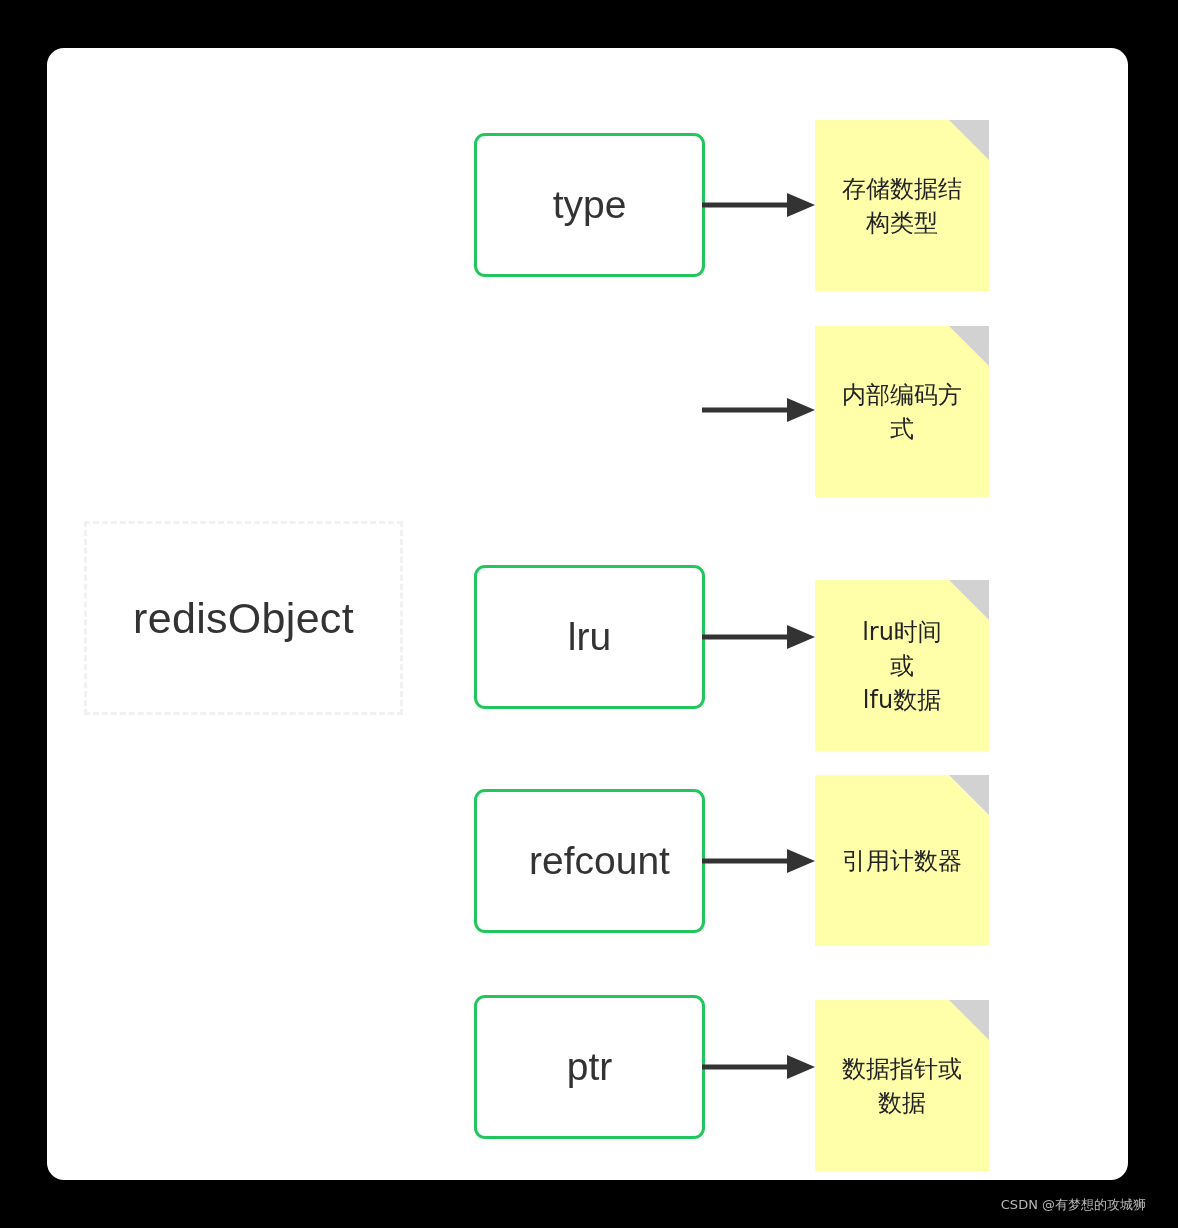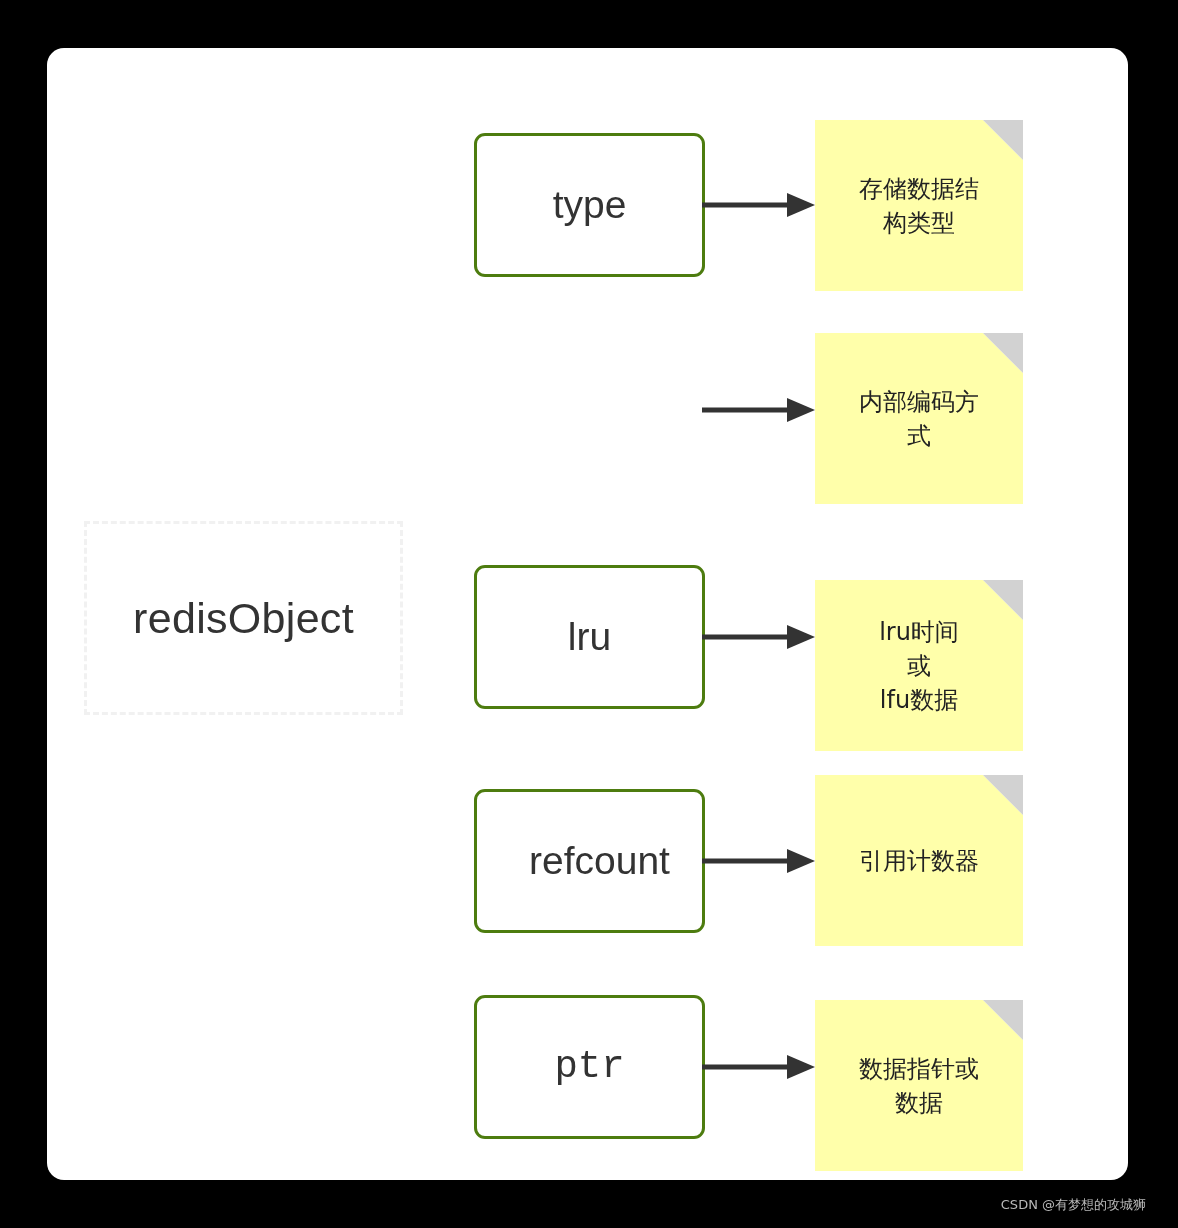--- a/index.html
+++ b/index.html
@@ -52,21 +52,21 @@
     font-weight: 400;
     white-space: nowrap;
   }
 
   .field-box {
     position: absolute;
     left: 427px;          
     width: 231px;
     height: 144px;
     box-sizing: border-box;
-    border: 3px solid #4d7c0f;
+    border: 3px solid #22c55e;
     border-radius: 11px;
     background: #ffffff;
     display: flex;
     align-items: center;
     justify-content: center;
   }
   .field-label {
     font-size: 39px;
     color: #333333;
     font-weight: 400;
@@ -80,21 +80,21 @@
     width: 115px;
     height: 26px;
     pointer-events: none;
   }
   .arrow svg { display: block; }
 
   
   .note {
     position: absolute;
     left: 768px;          
-    width: 208px;
+    width: 174px;
     height: 171px;
   }
   .note-bg {
     position: absolute;
     inset: 0;
     background: #ffffaa;
     clip-path: polygon(0 0, calc(100% - 40px) 0, 100% 40px, 100% 100%, 0 100%);
   }
   .note-fold {
     position: absolute;
@@ -162,21 +162,21 @@
         <span class="note-line">构类型</span>
       </div>
     </div>
 
     <div class="arrow" style="top:349px;">
       <svg width="115" height="26" viewBox="0 0 115 26" aria-hidden="true">
         <path d="M0 13 H88" stroke="#333333" stroke-width="5" fill="none"></path>
         <path d="M85 1 L113 13 L85 25 Z" fill="#333333"></path>
       </svg>
     </div>
-    <div class="note" style="top:285px;">
+    <div class="note" style="top:278px;">
       <div class="note-bg"></div>
       <div class="note-fold"></div>
       <div class="note-text">
         <span class="note-line">内部编码方</span>
         <span class="note-line">式</span>
       </div>
     </div>
 
     <div class="field-box" style="top:517px;">
       <span class="field-label">lru</span>
@@ -207,21 +207,21 @@
       </svg>
     </div>
     <div class="note" style="top:727px;">
       <div class="note-bg"></div>
       <div class="note-fold"></div>
       <div class="note-text">
         <span class="note-line">引用计数器</span>
       </div>
     </div>
 
-    <div class="field-box" style="top:947px;font-family:Liberation Mono, monospace;">
+    <div class="field-box" style="top:947px;">
       <span class="field-label">ptr</span>
     </div>
     <div class="arrow" style="top:1006px;">
       <svg width="115" height="26" viewBox="0 0 115 26" aria-hidden="true">
         <path d="M0 13 H88" stroke="#333333" stroke-width="5" fill="none"></path>
         <path d="M85 1 L113 13 L85 25 Z" fill="#333333"></path>
       </svg>
     </div>
     <div class="note" style="top:952px;">
       <div class="note-bg"></div>

